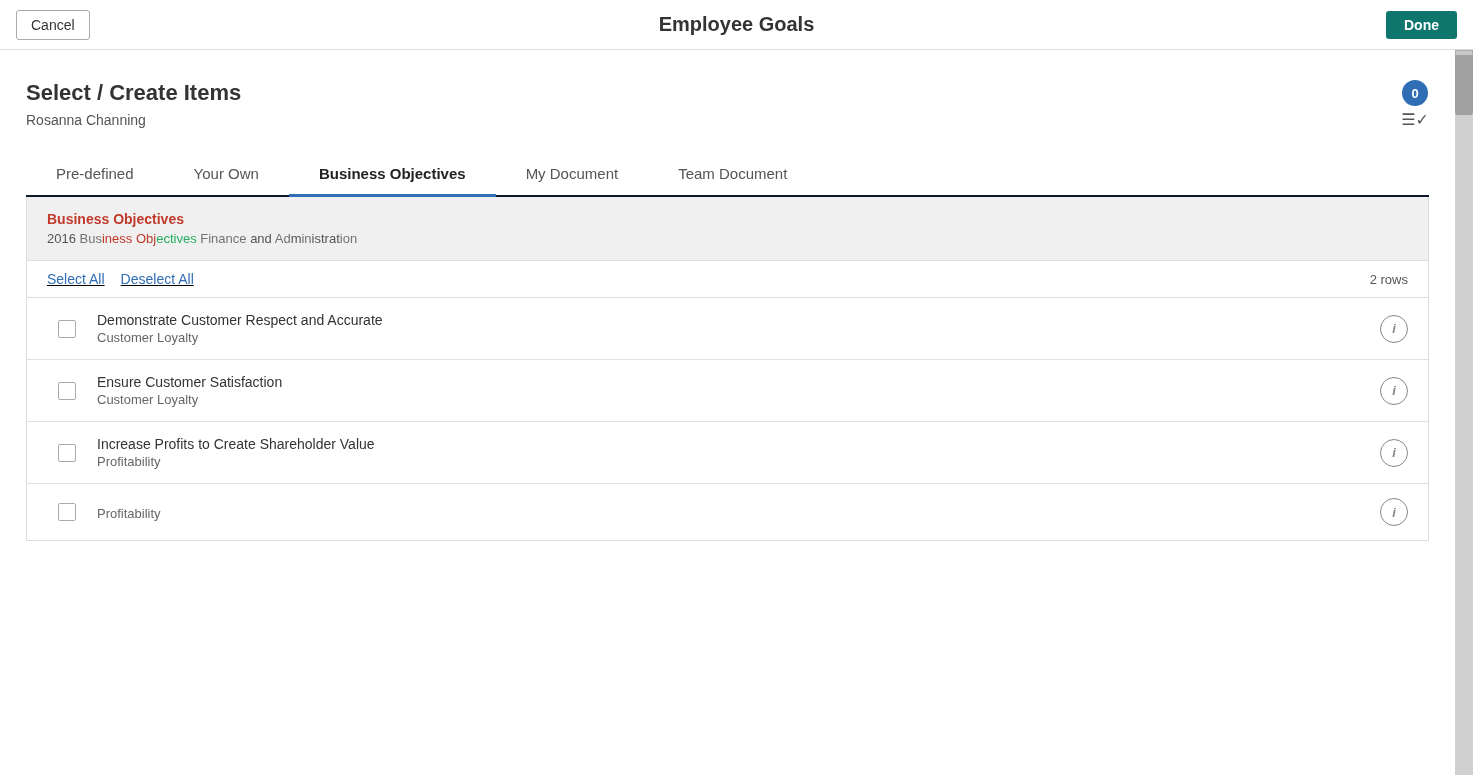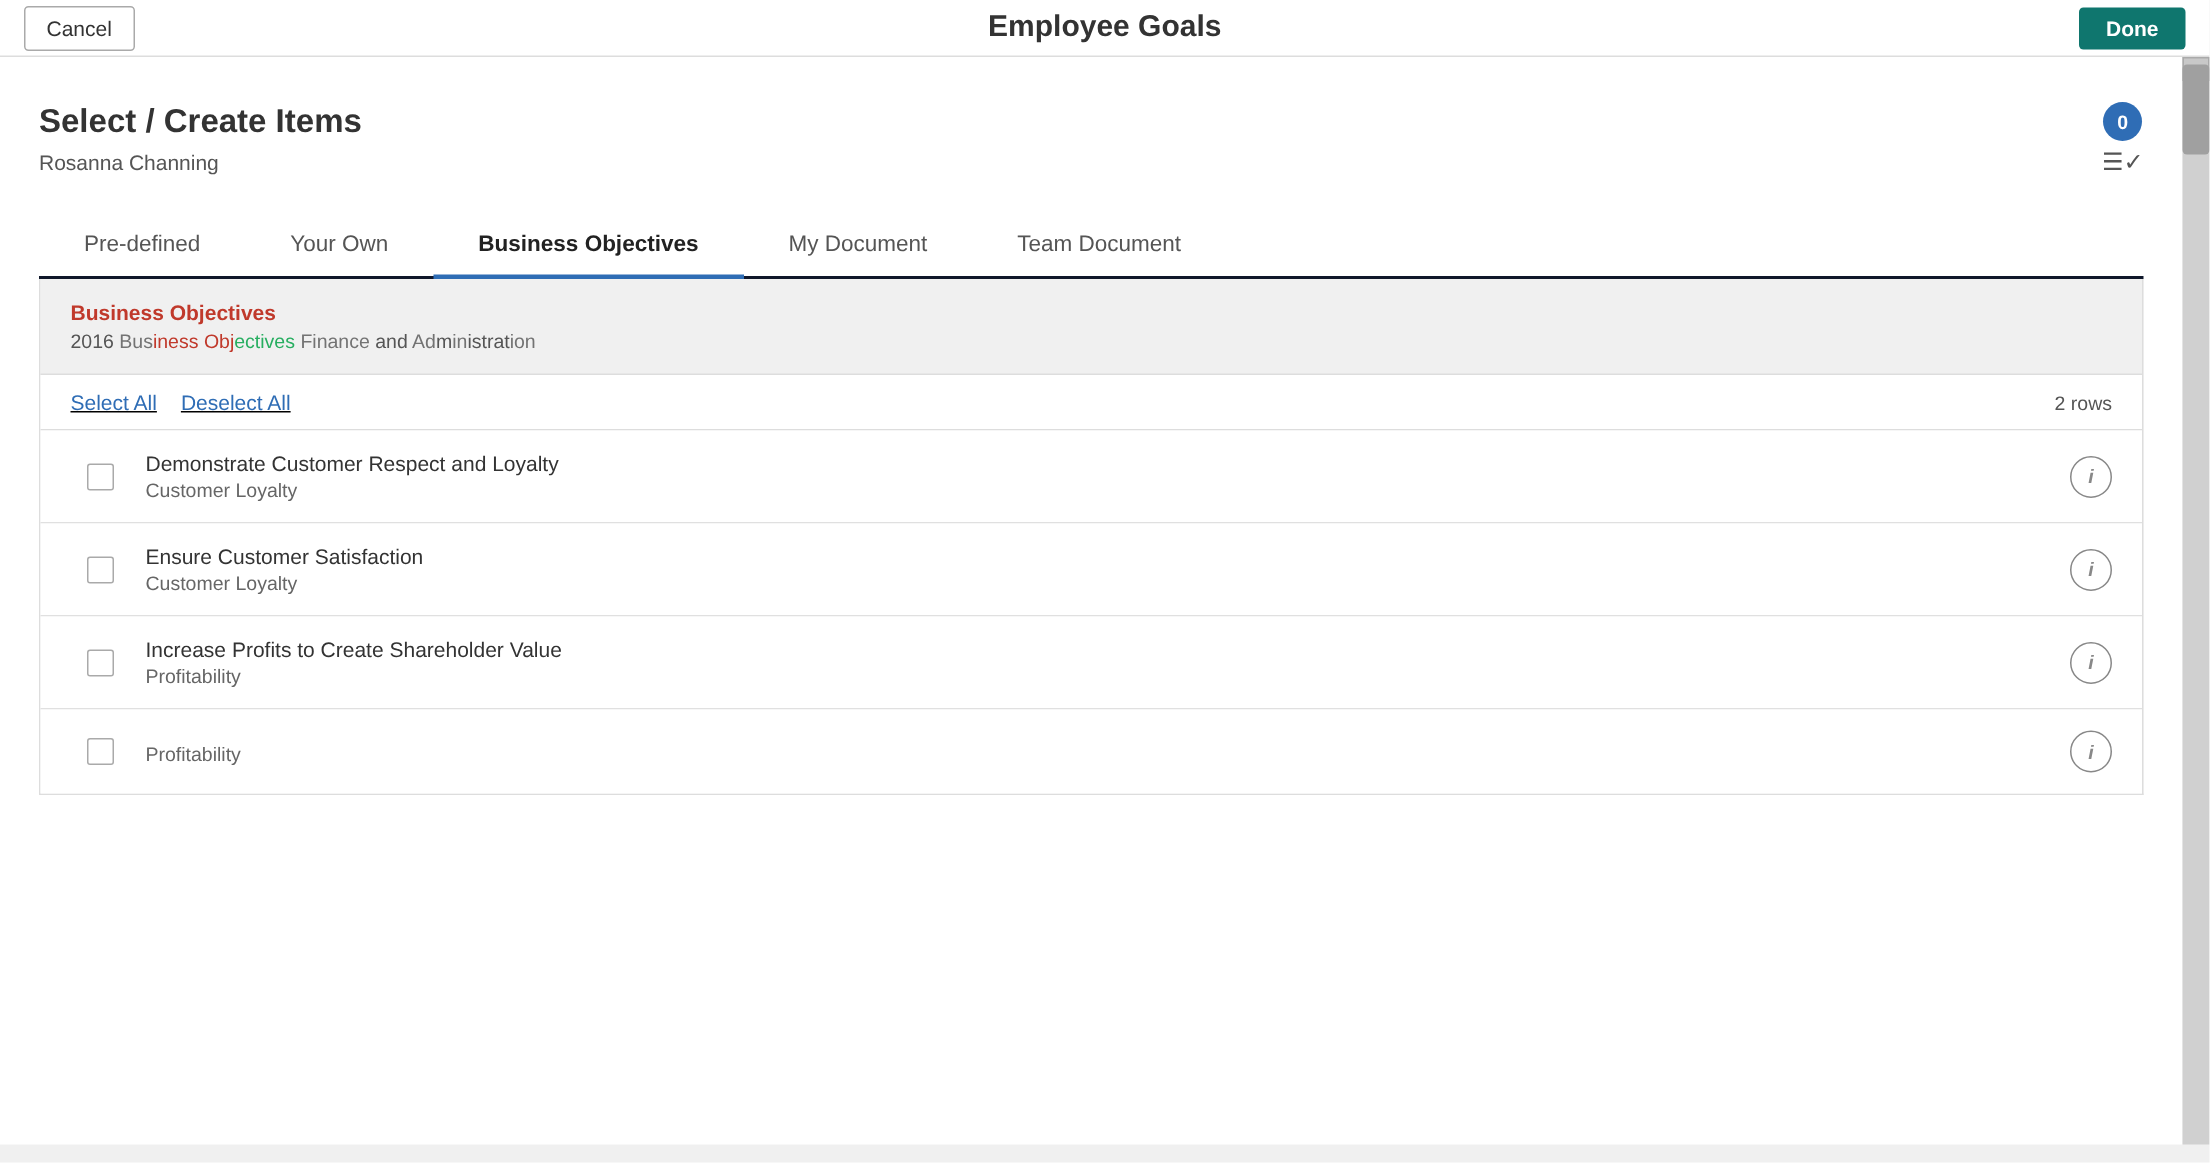--- a/index.html
+++ b/index.html
@@ -12,21 +12,21 @@
     }
 
     
     .top-bar {
       display: flex;
       align-items: center;
       justify-content: space-between;
       background: #fff;
       border-bottom: 1px solid #ddd;
       padding: 8px 16px;
-      height: 38px;
+      height: 50px;
     }
     .top-bar-title {
       font-size: 20px;
       font-weight: bold;
       color: #333;
       position: absolute;
       left: 50%;
       transform: translateX(-50%);
     }
     .cancel-btn {
@@ -309,21 +309,21 @@
           <a class="toolbar-link">Deselect All</a>
         </div>
         <span class="rows-count">2 rows</span>
       </div>
 
       <div class="list-item">
         <div class="checkbox-cell">
           <input type="checkbox" class="checkbox" style="">
         </div>
         <div class="item-content">
-          <div class="item-title">Demonstrate Customer Respect and Loyalty</div>
+          <div class="item-title">Demonstrate Customer Respect and Accurate</div>
           <div class="item-subtitle">Customer Loyalty</div>
         </div>
         <div class="info-icon">i</div>
       </div>
 
       <div class="list-item">
         <div class="checkbox-cell">
           <input type="checkbox" class="checkbox" style="">
         </div>
         <div class="item-content">

